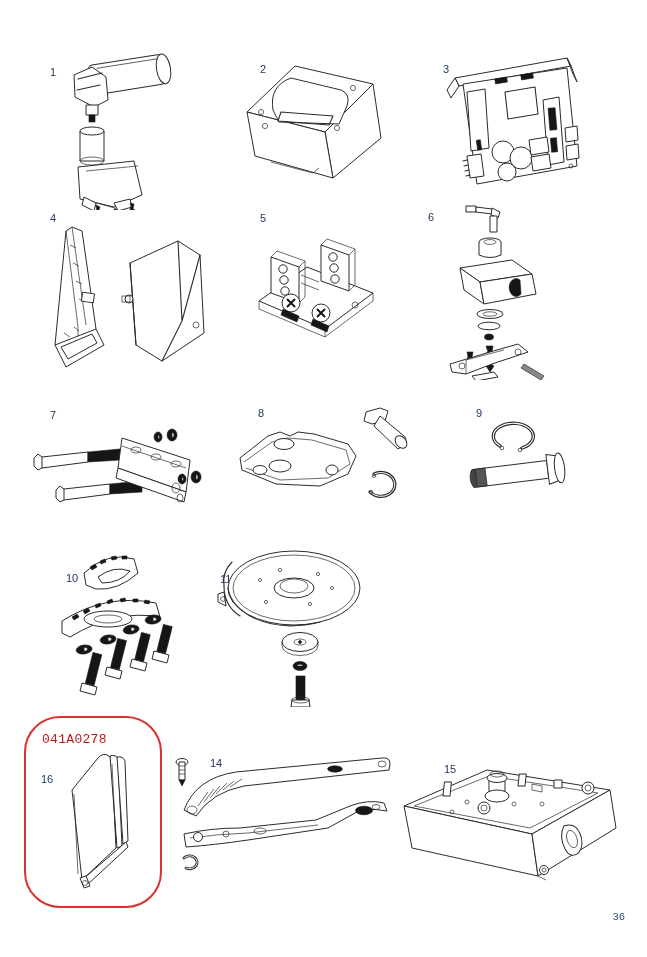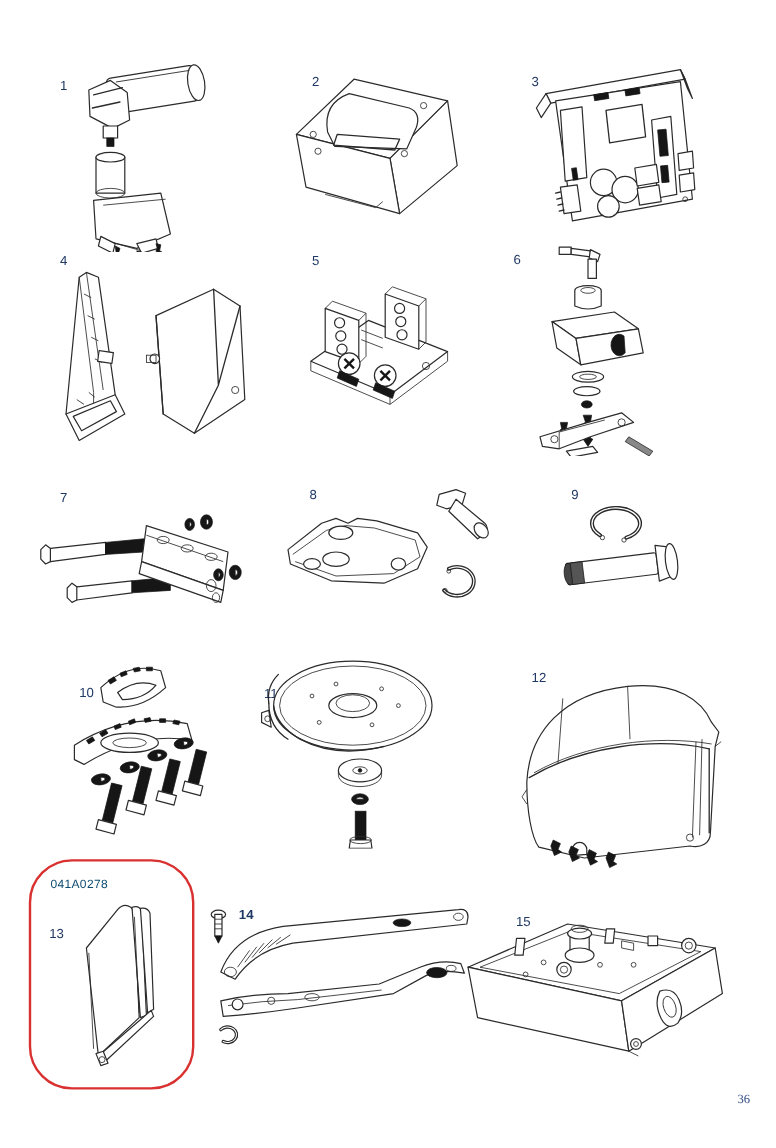--- a/index.html
+++ b/index.html
@@ -14,26 +14,26 @@
   }
   .part svg{position:absolute;left:0;top:0;}
   .ln{stroke:#2b2b2b;stroke-width:1.1;fill:none;stroke-linejoin:round;stroke-linecap:round;}
   .lnf{stroke:#2b2b2b;stroke-width:1;fill:#ffffff;stroke-linejoin:round;}
   .dk{fill:#161616;stroke:#161616;stroke-width:.6;}
   .thin{stroke:#2b2b2b;stroke-width:.7;fill:none;}
   .highlight-box{
     position:absolute;border:2px solid #d93030;border-radius:36px;
   }
   .part-label{
-    position:absolute;color:#0c4a6e;font-size:10px;letter-spacing:.3px;
-    font-family:Liberation Sans, sans-serif;
+    position:absolute;color:#b91c1c;font-size:13px;letter-spacing:.3px;
+    font-family:Liberation Mono, monospace;
   }
   .page-num{
     position:absolute;right:22px;top:911px;color:#2e4a86;font-size:10.5px;
-    font-family:Liberation Serif, serif;
+    font-family:Liberation Mono, monospace;
   }
 </style>
 </head>
 <body>
 
 <div class="page">
 
   <div class="part" style="left:30px;top:45px;width:170px;height:165px;">
     <span class="part-num" style="left:20px;top:22px;">1</span>
     <svg width="170" height="165" viewBox="0 0 170 165">
@@ -292,56 +292,38 @@
       <path class="thin" d="M72,100 l0,4 a18,9.5 0 0 0 36,0 l0,-4"></path>
       <ellipse class="thin" cx="90" cy="100" rx="6" ry="3"></ellipse>
       <circle class="dk" cx="90" cy="100" r="1.5"></circle>
       <path class="dk" d="M83,124 a7,4.5 0 1 0 14,0 a7,4.5 0 1 0 -14,0 M87,124 a3,1.8 0 1 1 6,0 Z" fill-rule="evenodd"></path>
       <rect class="dk" x="86" y="134" width="9" height="24"></rect>
       <path class="lnf" d="M82,158 l17,0 l1,7 l-19,0 Z"></path>
       <ellipse class="thin" cx="90.5" cy="158" rx="9" ry="3"></ellipse>
     </svg>
   </div>
 
-  <div class="part" style="left:425px;top:548px;width:185px;height:180px;">
-    <span class="part-num" style="left:18px;top:12px;">12</span>
-    <svg width="185" height="180" viewBox="0 0 185 180">
-      <path class="lnf" d="M14,104 C16,62 44,30 98,24 C140,20 160,36 168,54 L174,62 L171,74 L167,146 C167,155 159,159 150,157 L62,167 L24,158 C18,150 14,128 14,104 Z"></path>
-      <path class="ln" d="M16,100 C60,74 120,66 166,76"></path>
-      <path class="ln" d="M166,76 L166,146"></path>
-      <path class="thin" d="M20,96 C62,72 122,64 168,72"></path>
-      <path class="thin" d="M155,70 L152,150 M160,68 L158,148"></path>
-      <path class="thin" d="M98,24 L100,68 M44,34 L40,88"></path>
-      <path class="lnf" d="M52,160 a6,6 0 0 1 12,0 l0,4 l-12,1 Z"></path>
-      <circle class="thin" cx="150" cy="150" r="3"></circle>
-      <path class="thin" d="M14,110 l-4,6 l4,6 M171,74 l5,-4"></path>
-      <path class="dk" d="M36,152 l6,3 l-2,5 l3,2 l-6,3 l-3,-8 Z"></path>
-      <path class="dk" d="M51,157 l6,3 l-2,5 l3,2 l-6,3 l-3,-8 Z"></path>
-      <path class="dk" d="M66,161 l6,3 l-2,5 l3,2 l-6,3 l-3,-8 Z" transform="translate(0,-1)"></path>
-      <path class="dk" d="M82,164 l6,3 l-2,5 l3,2 l-6,3 l-3,-8 Z" transform="translate(0,-2)"></path>
-    </svg>
-  </div>
 
   <div class="highlight-box" style="left:24px;top:716px;width:134px;height:188px;"></div>
   <div class="part" style="left:24px;top:716px;width:134px;height:188px;">
     <span class="part-label" style="left:18px;top:16px;">041A0278</span>
-    <span class="part-num" style="left:17px;top:58px;">13</span>
+    <span class="part-num" style="left:17px;top:58px;">16</span>
     <svg width="134" height="188" viewBox="0 0 134 188">
       <path class="lnf" d="M48,74 L74,42 Q79,36 85,40 L88,44 L92,132 L58,164 Z"></path>
       <path class="lnf" d="M85,40 Q91,38 93,43 L97,130 L92,132 Z" transform="translate(1,0)"></path>
       <path class="lnf" d="M92,42 Q98,41 100,46 L103,126 L98,129 Z" transform="translate(1,-1)"></path>
       <path class="thin" d="M50,78 L54,158 M88,48 L92,128"></path>
       <path class="lnf" d="M58,164 L102,126 L104,131 L62,170 Z"></path>
       <path class="lnf" d="M56,162 L60,172 L66,170 L62,160 Z"></path>
       <circle class="thin" cx="61" cy="167" r="2.5"></circle>
     </svg>
   </div>
 
   <div class="part" style="left:168px;top:748px;width:230px;height:125px;">
-    <span class="part-num" style="left:31px;top:10px;font-weight:bold;">14</span>
+    <span class="part-num" style="left:42px;top:10px;">14</span>
     <svg width="230" height="125" viewBox="0 0 230 125">
       <ellipse class="lnf" cx="14" cy="14" rx="6" ry="3.5"></ellipse>
       <rect class="lnf" x="11" y="14" width="6" height="18"></rect>
       <path class="thin" d="M11,18 h6 M11,22 h6 M11,26 h6"></path>
       <path class="dk" d="M11,32 l6,0 l-3,6 Z"></path>
       <path class="lnf" d="M16,62 Q28,30 68,24 L214,10 Q222,9 222,16 L221,22 L76,38 Q44,44 28,68 Z"></path>
       <path class="thin" d="M30,58 l10,-14 M36,54 l10,-13 M42,50 l10,-12 M48,46 l11,-11 M55,42 l11,-9 M62,39 l12,-8"></path>
       <ellipse class="thin" cx="24" cy="62" rx="5" ry="4"></ellipse>
       <ellipse class="thin" cx="214" cy="16" rx="4" ry="3"></ellipse>
       <path class="dk" d="M160,22 a7,3 0 1 0 14,-2 a7,3 0 1 0 -14,2 Z"></path>
@@ -350,21 +332,21 @@
       <circle class="lnf" cx="30" cy="89" r="4.5"></circle>
       <circle class="thin" cx="58" cy="86" r="3"></circle>
       <ellipse class="thin" cx="92" cy="83" rx="6" ry="3"></ellipse>
       <path class="dk" d="M188,64 a8,4 0 1 0 16,-3 a8,4 0 1 0 -16,3 Z"></path>
       <ellipse class="thin" cx="208" cy="59" rx="4" ry="2.5"></ellipse>
       <path class="ln" d="M16,110 a7.5,6.5 0 1 1 2,10" style="stroke-width:2.8"></path>
       <path class="ln" d="M16,110 a7.5,6.5 0 1 1 2,10" style="stroke-width:.9;stroke:#fff"></path>
     </svg>
   </div>
 
-  <div class="part" style="left:378px;top:748px;width:230px;height:140px;">
+  <div class="part" style="left:392px;top:748px;width:230px;height:140px;">
     <span class="part-num" style="left:52px;top:16px;">15</span>
     <svg width="230" height="140" viewBox="0 0 230 140">
       <path class="lnf" d="M12,58 L95,22 L218,42 L140,86 Z"></path>
       <path class="thin" d="M22,58 L97,28 L206,45 L138,80 Z"></path>
       <path class="lnf" d="M12,58 L140,86 L146,128 L20,100 Z"></path>
       <path class="lnf" d="M140,86 L218,42 L224,80 L146,128 Z"></path>
       <rect class="lnf" x="97" y="30" width="16" height="18"></rect>
       <ellipse class="lnf" cx="105" cy="30" rx="10" ry="4.5"></ellipse>
       <ellipse class="lnf" cx="105" cy="48" rx="12" ry="6"></ellipse>
       <ellipse class="thin" cx="105" cy="26" rx="7" ry="3"></ellipse>

